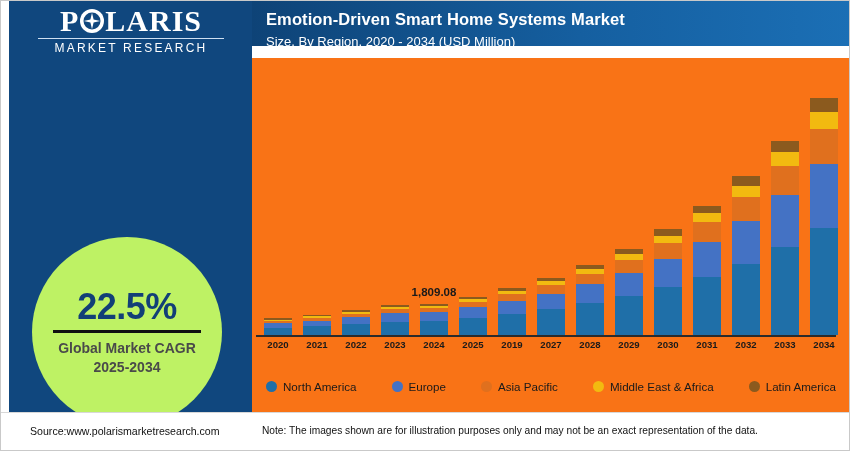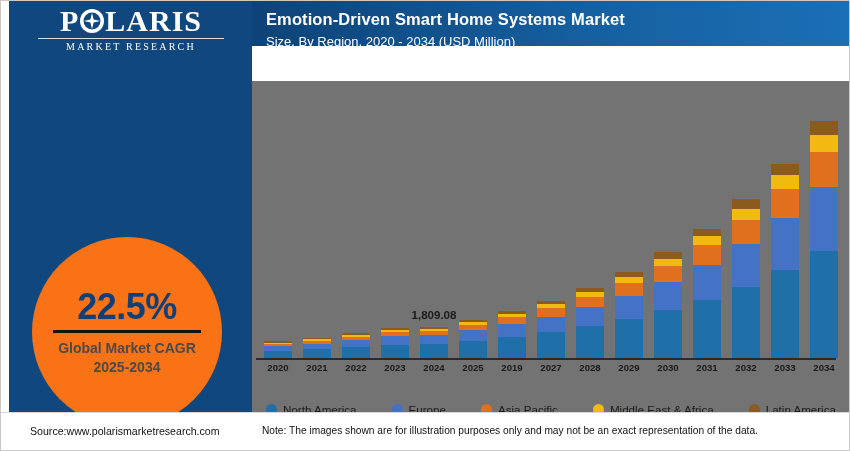--- a/index.html
+++ b/index.html
@@ -38,37 +38,37 @@
     position: relative; display: inline-block;
     width: 24px; height: 24px; border-radius: 50%;
     background: #ffffff; margin: 0 1px; vertical-align: middle;
   }
   #logo-star svg { position: absolute; left: 3px; top: 3px; }
   #logo-rule {
     width: 186px; height: 1px; background: #cfe0f2; margin: 2px auto 2px auto;
   }
   #logo-sub {
     color: #ffffff;
-    font-family: Liberation Serif, serif;
-    font-size: 10px; letter-spacing: 2.2px; font-weight: 400;
+    font-family: Liberation Sans, sans-serif;
+    font-size: 12px; letter-spacing: 2.2px; font-weight: 400;
   }
 
   #callout-box {
     position: absolute; left: 28px; top: 72px; width: 198px; height: 135px;
     border: 1.6px solid #7fa8d4; border-radius: 26px;
     display: flex; align-items: center; justify-content: center;
     padding: 6px 10px;
   }
   #callout-text {
     color: #ffffff; font-size: 12.8px; line-height: 18px; text-align: center;
   }
 
   #cagr-circle {
     position: absolute; left: 32px; top: 237px; width: 190px; height: 190px;
-    border-radius: 50%; background: #f97316;
+    border-radius: 50%; background: #bef264;
     display: flex; flex-direction: column; align-items: center; justify-content: center;
     z-index: 3;
   }
   #cagr-value {
     color: #123F77; font-size: 36px; font-weight: 700; letter-spacing: -0.5px;
     line-height: 40px;
   }
   #cagr-rule { width: 148px; height: 3px; background: #111111; margin: 3px 0 6px 0; }
   #cagr-label { color: #4a4a4a; font-size: 14px; font-weight: 700; line-height: 19px; }
   #cagr-years { color: #4a4a4a; font-size: 14px; font-weight: 700; line-height: 19px; }
@@ -84,22 +84,21 @@
     letter-spacing: 0.1px;
   }
   #chart-subtitle {
     color: #ffffff; font-size: 13px; font-weight: 400; line-height: 20px;
     margin-top: 2px;
   }
 
   
   #chart-panel {
     position: absolute; left: 252px; top: 58px; width: 598px; height: 354px;
-    background: #737373;
-    margin-top: 23px;
+    background: #f97316;
   }
   #plot {
     position: absolute; left: 8px; top: 32px; width: 582px; height: 245px;
   }
   #bars {
     position: absolute; left: 0; bottom: 0; width: 582px; height: 237px;
     display: flex; align-items: flex-end; justify-content: space-between;
     padding: 0 4px;
   }
   .bar-col {

